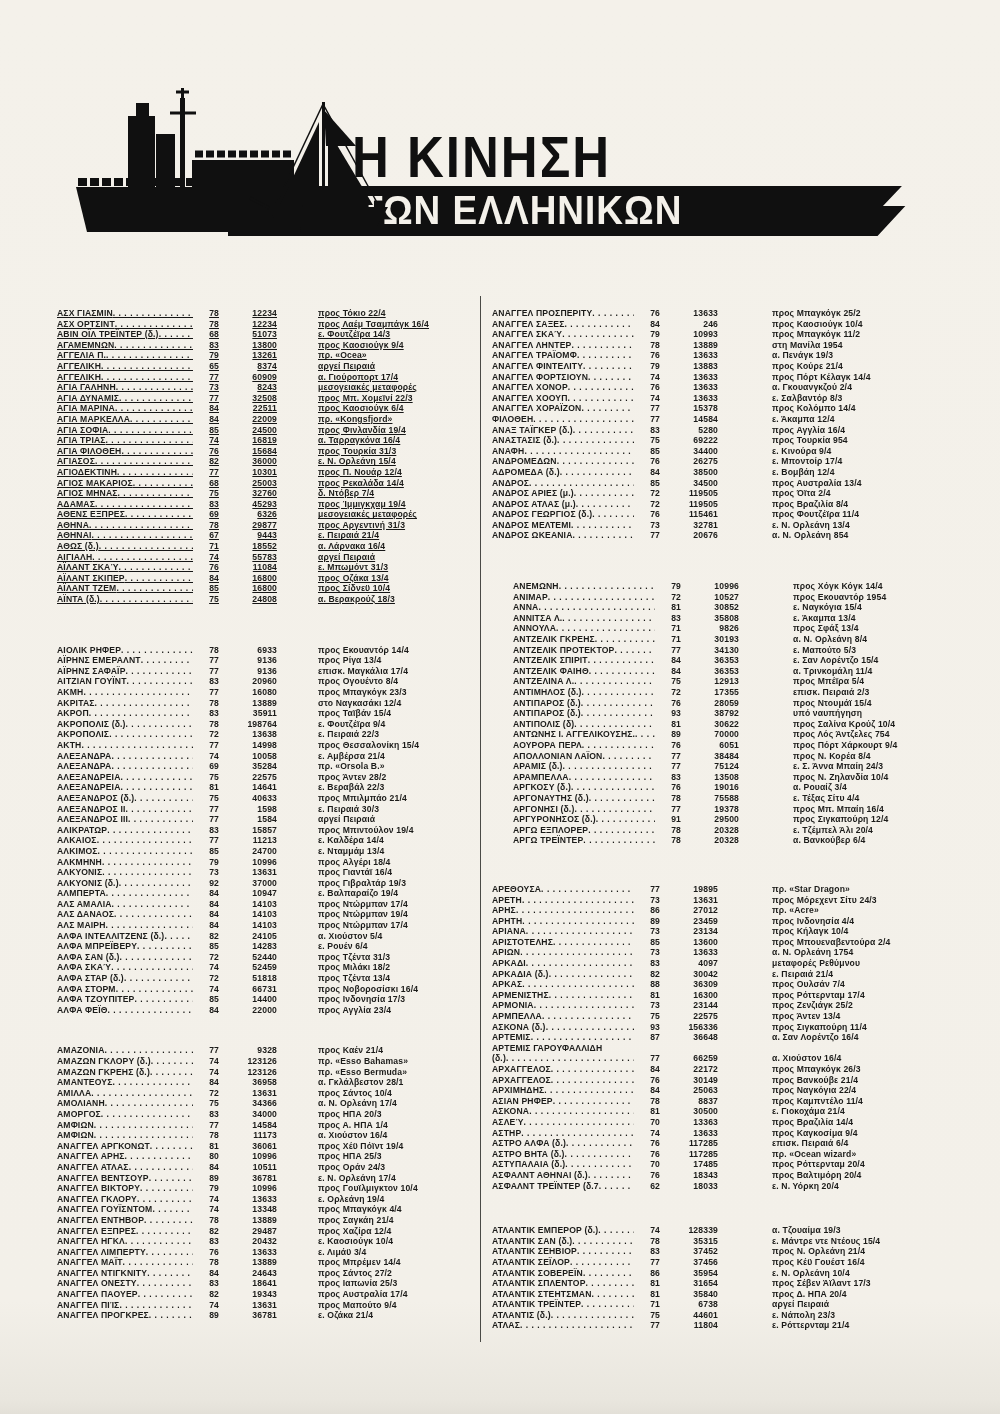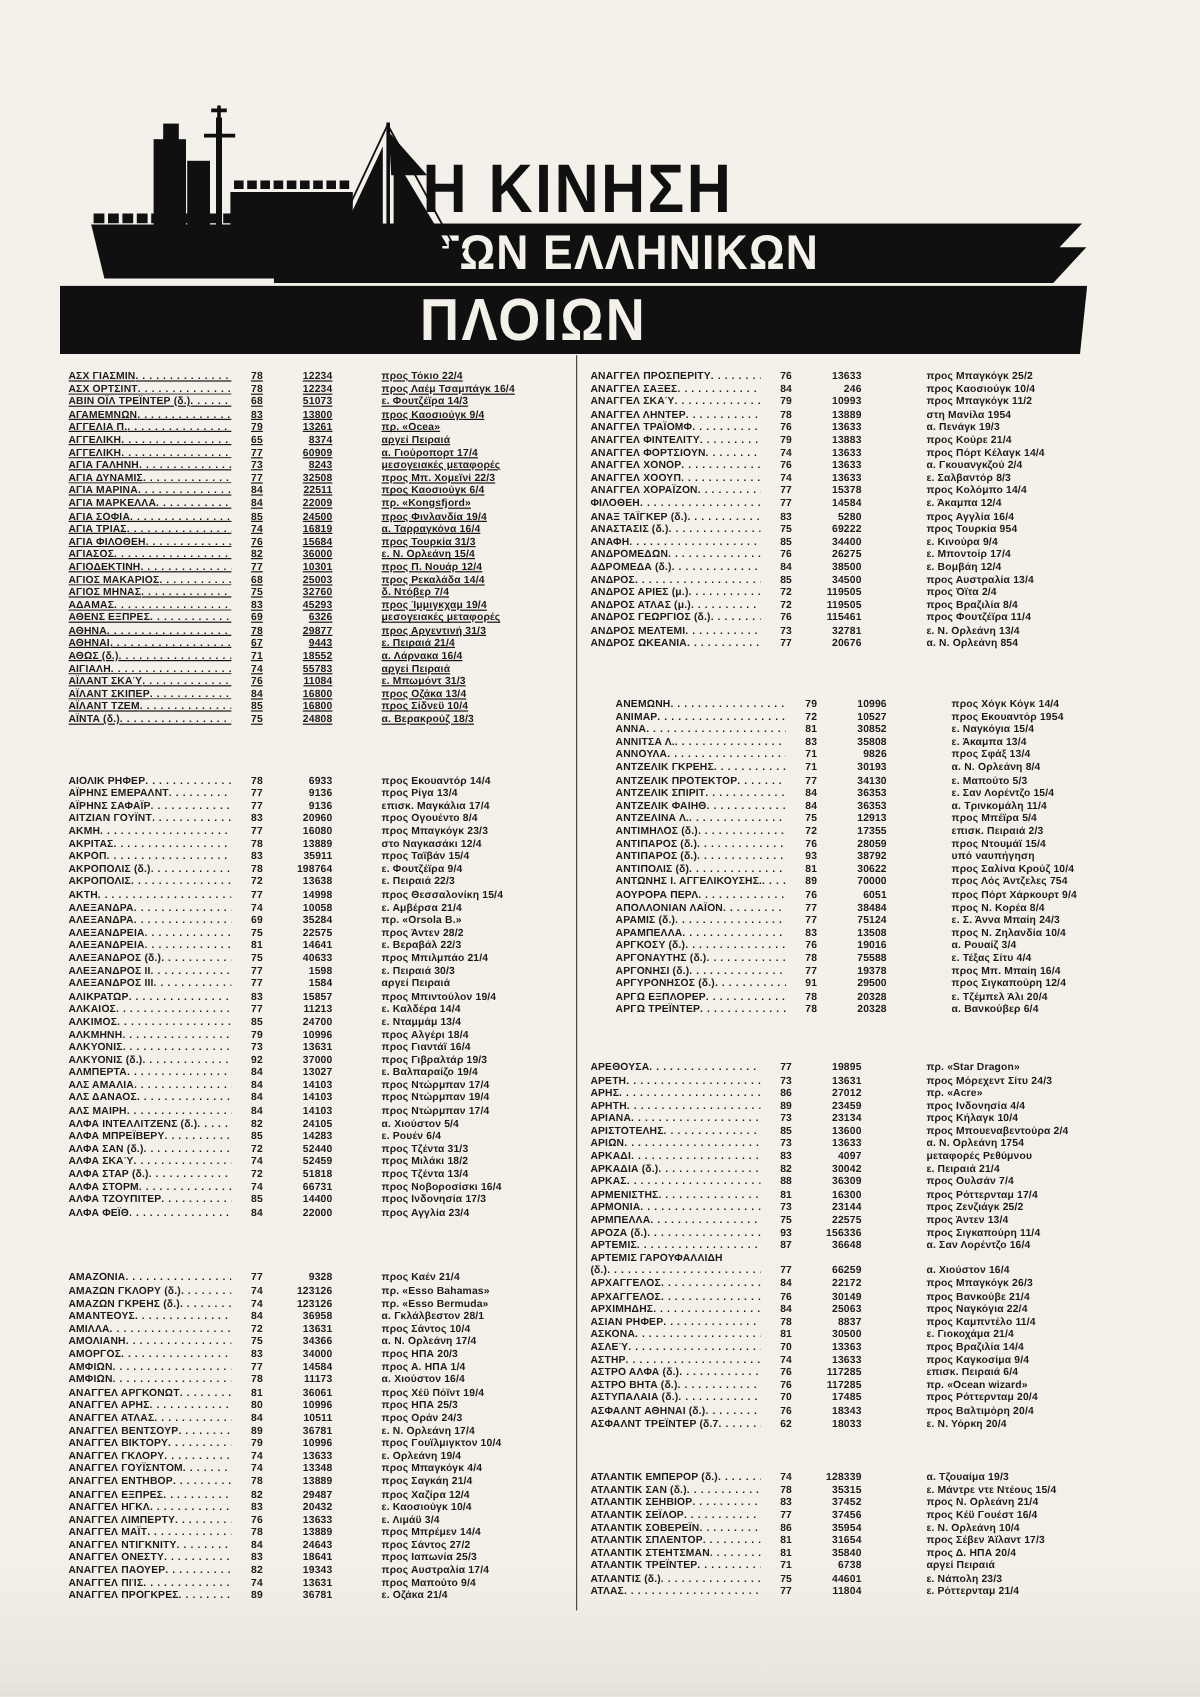--- a/index.html
+++ b/index.html
@@ -104,23 +104,20 @@
         </g>
       </svg>
     </span>
 
     <div class="title1">Η ΚΙΝΗΣΗ</div>
 
     <div class="banner banner1">
       <span>ΤΩΝ ΕΛΛΗΝΙΚΩΝ</span>
     </div>
 
-    <div class="banner banner2">
-      <span>ΠΛΟΙΩΝ</span>
-    </div>
 
   </header>
 
   <div class="divider-v"></div>
 
   <main>
     <section class="col col-left">
         <div class="group" style="margin-bottom: 40px; text-decoration: underline;">
           <div class="row">
             <span class="nmwrap">
@@ -368,21 +365,21 @@
           <div class="row">
             <span class="nmwrap">
               <span class="nm">ΑΪΝΤΑ (δ.)</span>
               <span class="ld"></span>
             </span>
             <span class="yr">75</span>
             <span class="tn">24808</span>
             <span class="ds">α. Βερακρούζ 18/3</span>
           </div>
         </div>
-        <div class="group" style="margin-bottom: 44px;">
+        <div class="group" style="margin-bottom: 30px;">
           <div class="row">
             <span class="nmwrap">
               <span class="nm">ΑΙΟΛΙΚ ΡΗΦΕΡ</span>
               <span class="ld"></span>
             </span>
             <span class="yr">78</span>
             <span class="tn">6933</span>
             <span class="ds">προς Εκουαντόρ 14/4</span>
           </div>
           <div class="row">
@@ -582,21 +579,21 @@
             <span class="yr">92</span>
             <span class="tn">37000</span>
             <span class="ds">προς Γιβραλτάρ 19/3</span>
           </div>
           <div class="row">
             <span class="nmwrap">
               <span class="nm">ΑΛΜΠΕΡΤΑ</span>
               <span class="ld"></span>
             </span>
             <span class="yr">84</span>
-            <span class="tn">13027</span>
+            <span class="tn">10947</span>
             <span class="ds">ε. Βαλπαραίζο 19/4</span>
           </div>
           <div class="row">
             <span class="nmwrap">
               <span class="nm">ΑΛΣ ΑΜΑΛΙΑ</span>
               <span class="ld"></span>
             </span>
             <span class="yr">84</span>
             <span class="tn">14103</span>
             <span class="ds">προς Ντώρμπαν 17/4</span>
@@ -1470,21 +1467,21 @@
             <span class="nmwrap">
               <span class="nm">ΑΡΜΠΕΛΛΑ</span>
               <span class="ld"></span>
             </span>
             <span class="yr">75</span>
             <span class="tn">22575</span>
             <span class="ds">προς Άντεν 13/4</span>
           </div>
           <div class="row">
             <span class="nmwrap">
-              <span class="nm">ΑΡΟΖΑ (δ.)</span>
+              <span class="nm">ΑΣΚΟΝΑ (δ.)</span>
               <span class="ld"></span>
             </span>
             <span class="yr">93</span>
             <span class="tn">156336</span>
             <span class="ds">προς Σιγκαπούρη 11/4</span>
           </div>
           <div class="row">
             <span class="nmwrap">
               <span class="nm">ΑΡΤΕΜΙΣ</span>
               <span class="ld"></span>

